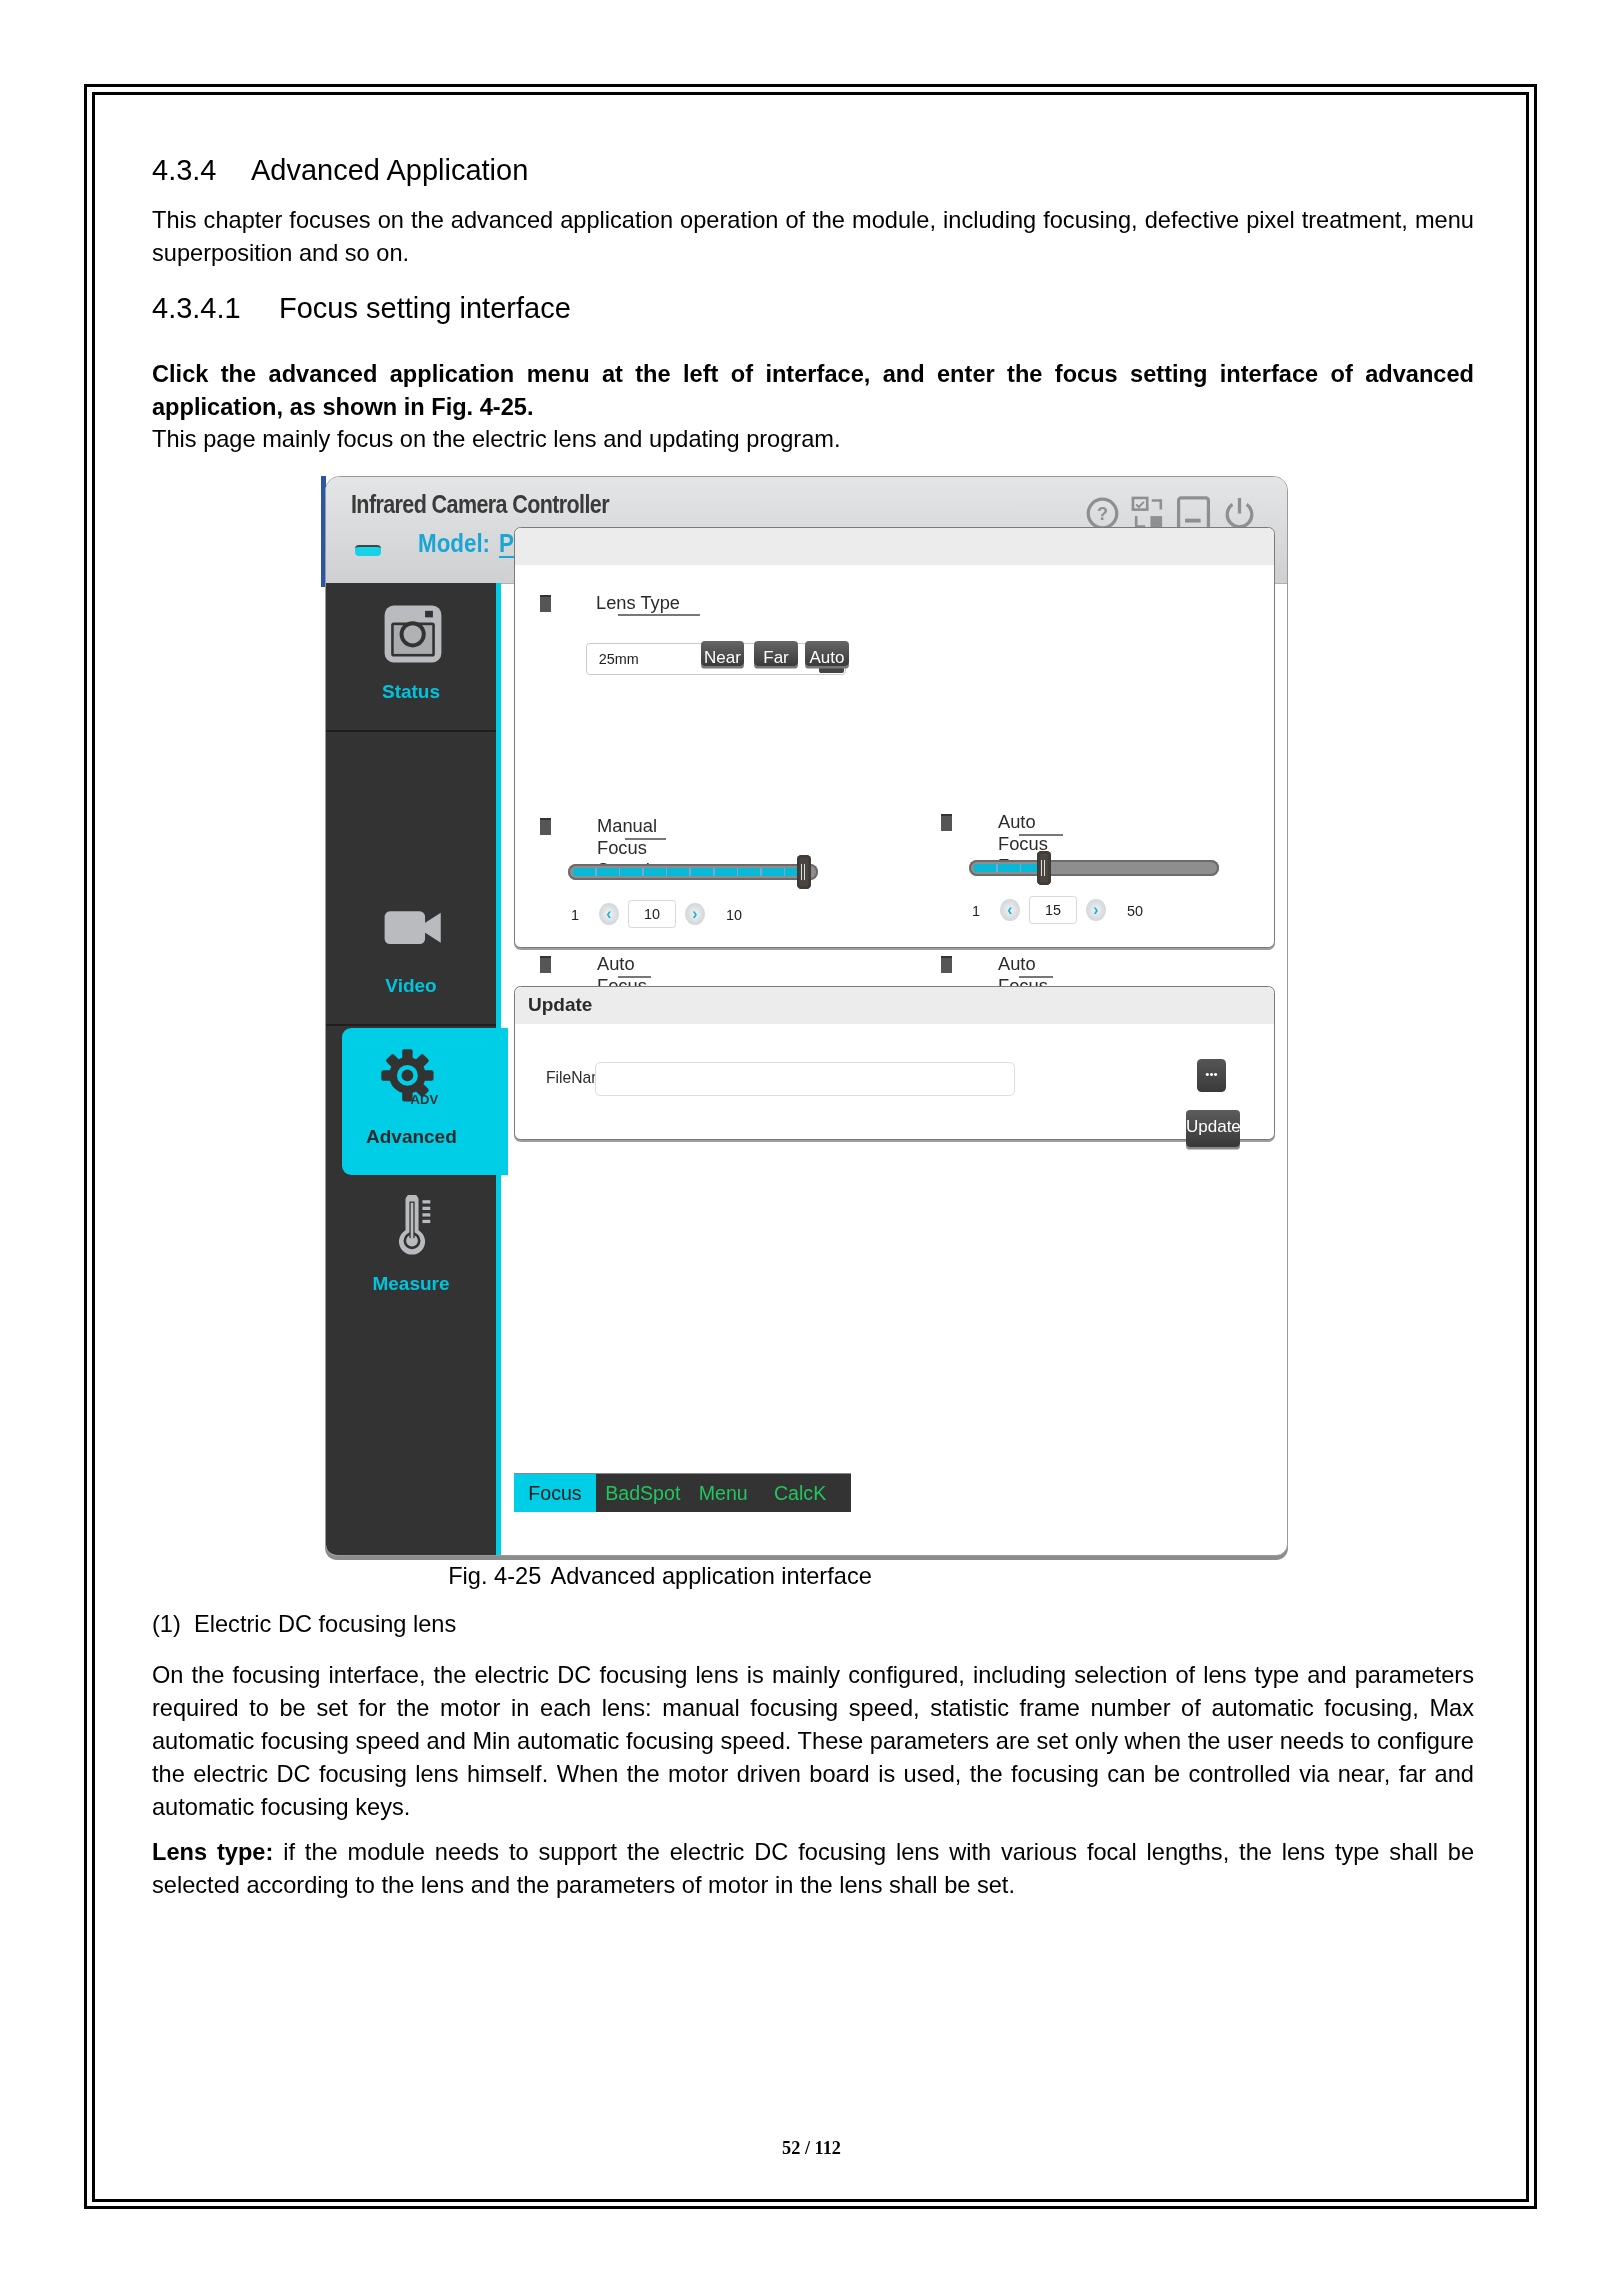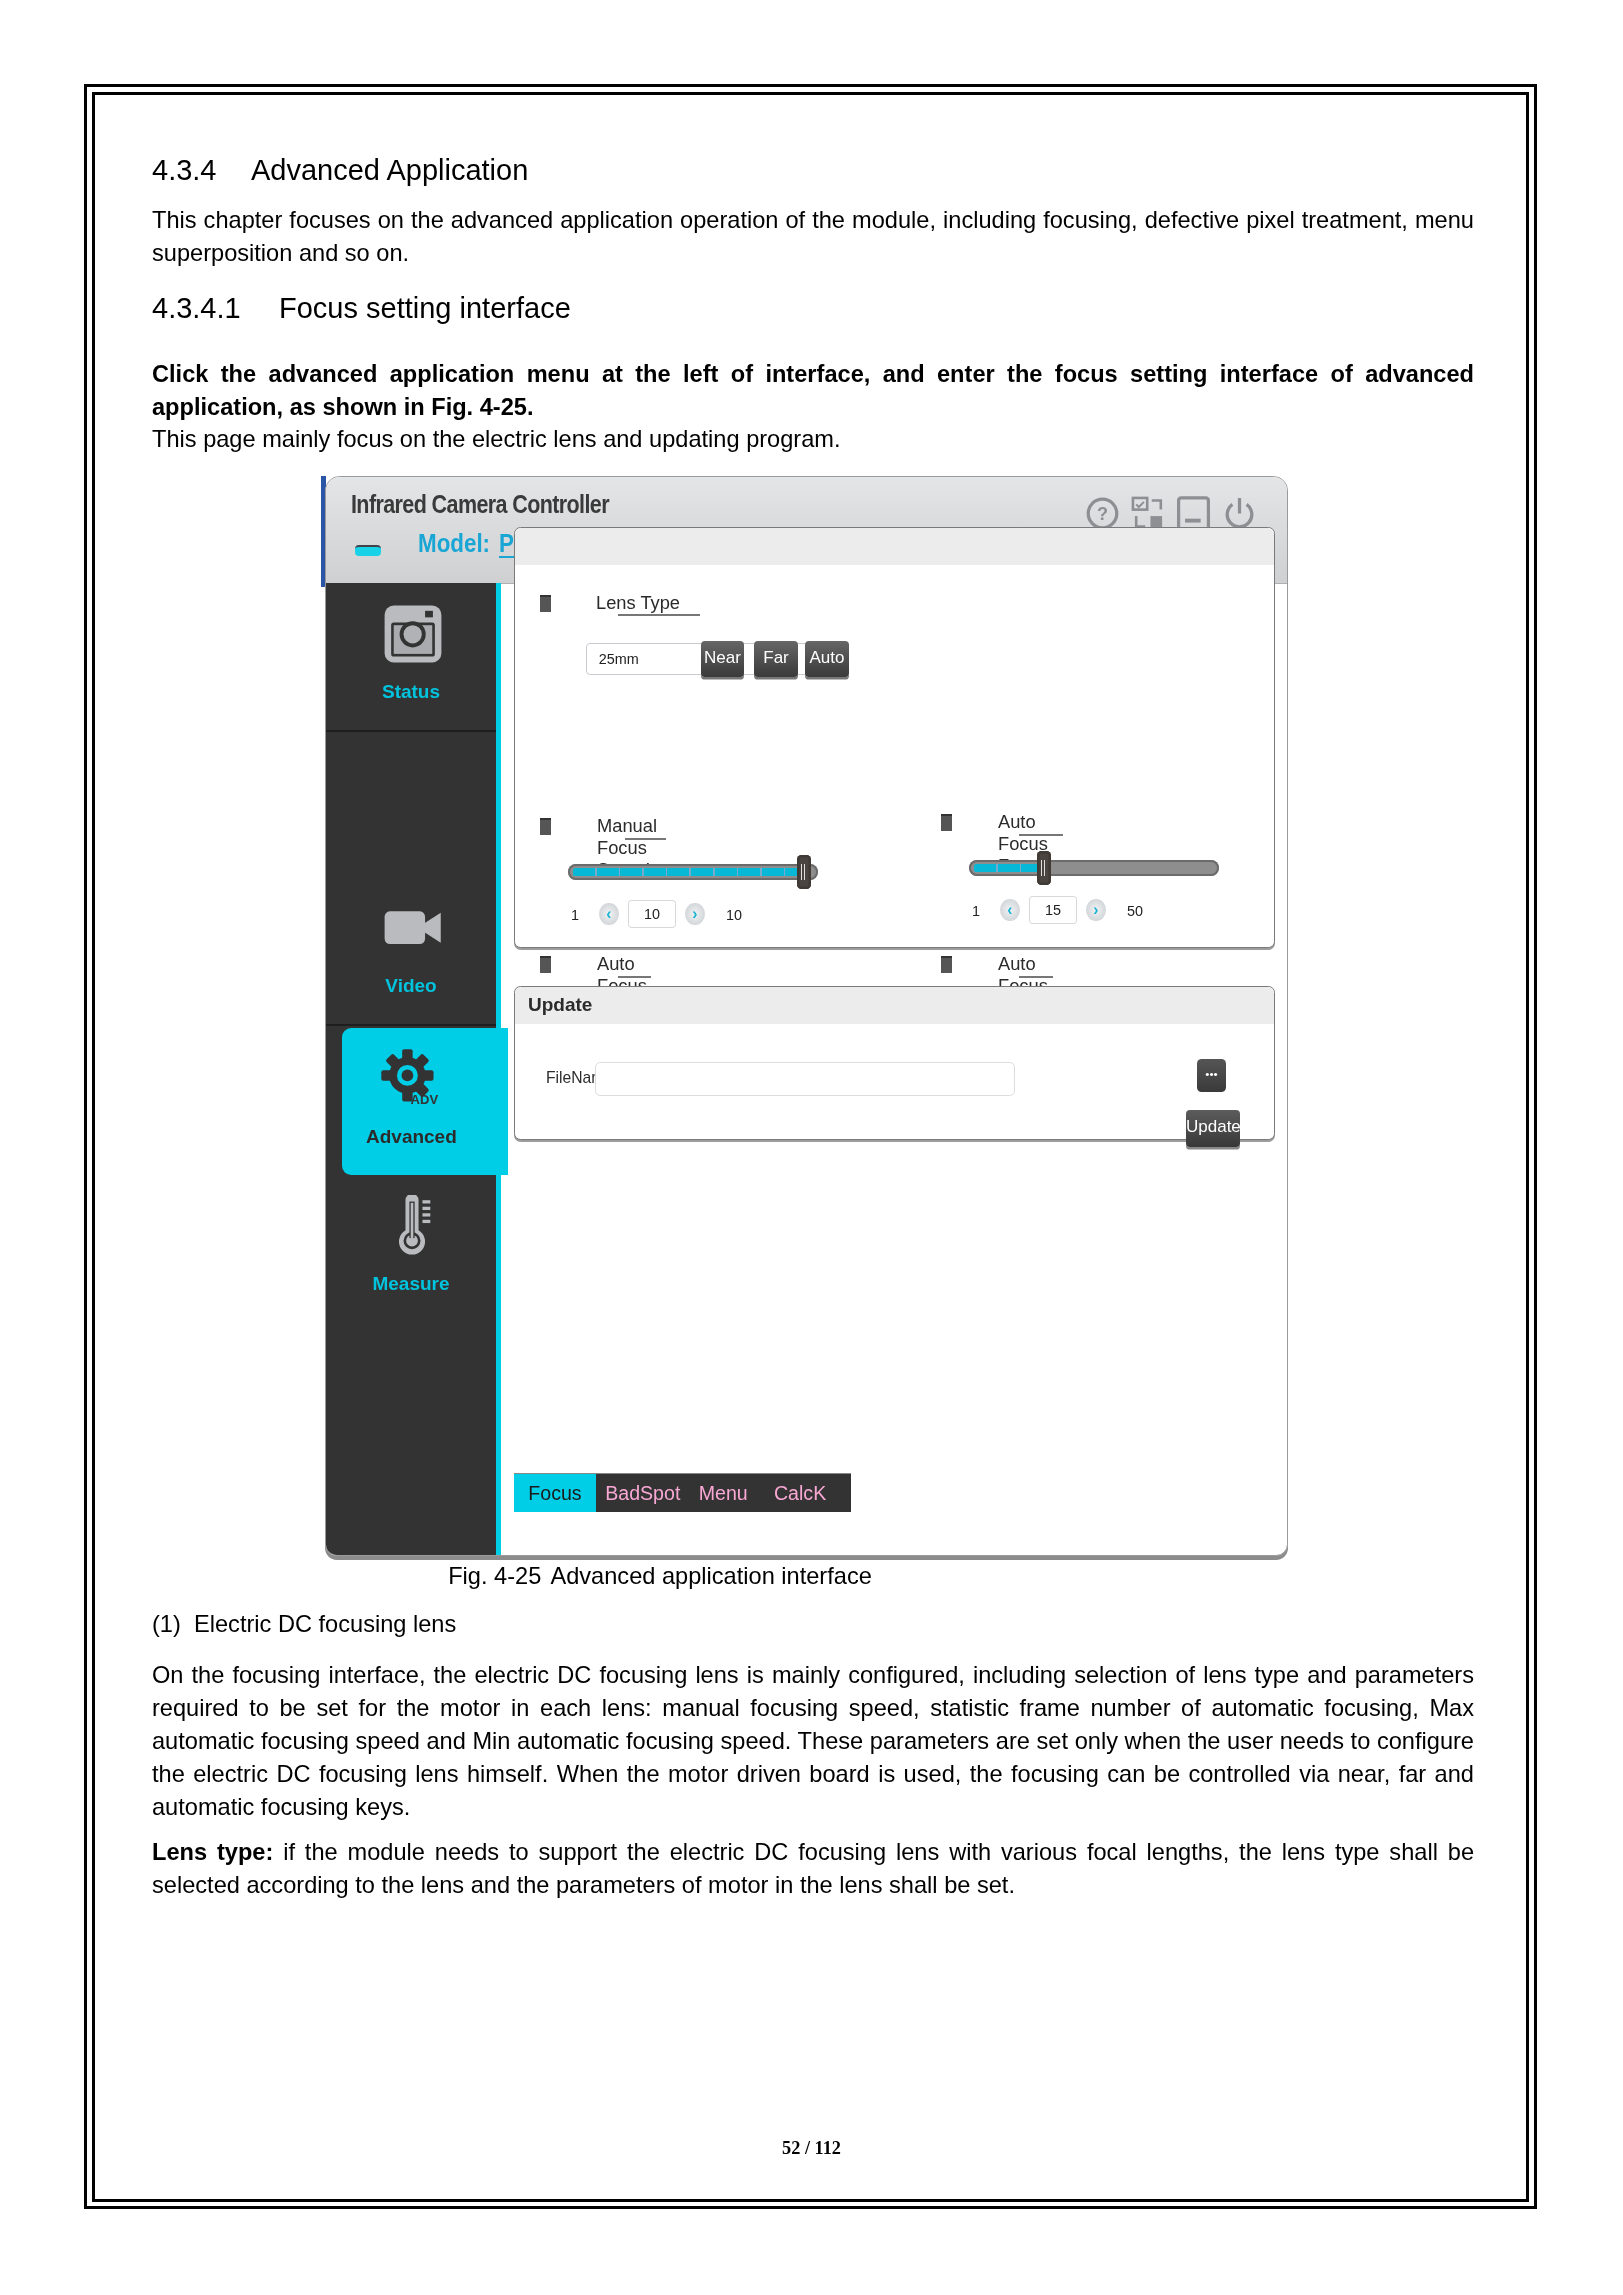--- a/index.html
+++ b/index.html
@@ -71,21 +71,21 @@
   .sq { position:absolute; width:11px; height:15px; background:#555; border-top:2px solid #333; }
   .flabel { position:absolute; font-size:18.3px; color:#2b2b2b;margin-left:40px; }
   .uline { position:absolute; height:2px; background:#777; }
 
   .combo { position:absolute; left:71px; top:115px; width:258px; height:30px; border:1.3px solid #c7cbd0;
            border-radius:3.9px; background:#fff; }
   .combo .val { position:absolute; left:11.8px; top:6.5px; font-size:14.4px; color:#222; }
   .combo .btn { position:absolute; right:1.3px; top:1.3px; width:25px; height:27.5px; background:#444; border-radius:2.6px;
                 color:#fff; font-size:14.4px; text-align:center; line-height:27.5px; }
 
-  .dbtn { position:absolute; height:36px; background:linear-gradient(#666,#3a3a3a); border-radius:3.9px;
+  .dbtn { position:absolute; height:25px; background:linear-gradient(#666,#3a3a3a); border-radius:3.9px;
           color:#fff; font-size:17px; text-align:center; line-height:33px; box-shadow:0 2.6px 0 #777; }
 
   .slider { position:absolute; width:250px; height:15.7px; border-radius:7.9px; background:#8e8e8e;
             box-shadow:inset 0 0 0 2px #6b6b6b; }
   .slider .fill { position:absolute; left:5.2px; top:3.9px; height:7.9px; border-radius:2.6px;
                   background:repeating-linear-gradient(90deg,#07b9d7 0 22px,#7ac 22px 23.6px); }
   .slider .thumb { position:absolute; top:-9.2px; width:14.4px; height:34px; background:#4a4540; border-radius:4.6px;
                    box-shadow:inset 0 0 0 2.6px #403b36; }
   .slider .thumb::after { content:""; position:absolute; left:4.6px; top:9.2px; width:5.2px; height:15.7px;
                           background:repeating-linear-gradient(90deg,#ddd 0 1.3px,transparent 1.3px 2.6px); }
@@ -98,21 +98,21 @@
   .fn-label { position:absolute; left:31px; top:82px; font-size:15.7px; color:#2b2b2b; }
   .fn-input { position:absolute; left:82px; top:75px; width:207px; height:30px; border:1.3px solid #ddd;
               border-radius:5.2px; background:#fff; }
   .fn-input.wide { width:414px; }
   .browse { position:absolute; left:682px; top:72px; width:21px; height:33px; background:linear-gradient(#555,#3a3a3a);
             border-radius:4.6px; color:#fff; font-size:11.8px; text-align:center; line-height:30px; width:29px; }
   .upd-btn { position:absolute; left:671px; top:123px; width:54px; height:37px; background:linear-gradient(#5c5c5c,#383838);
              border-radius:3.9px; color:#fff; font-size:17px; text-align:center; line-height:34px; box-shadow:0 2.6px 0 #888; }
 
   .tabs { position:absolute; left:188px; top:996px; height:38px; display:flex; background:#333; border-top:1.3px solid #888; }
-  .tab { font-size:19.6px; color:#f9a8d4; padding:0 9.2px; line-height:38px; }
+  .tab { font-size:19.6px; color:#22c55e; padding:0 9.2px; line-height:38px; }
   .tab.active { background:#00cde6; color:#1b1b1b; width:82px; text-align:center; padding:0; }
 </style>
 </head>
 <body>
 
 <div class="frame-outer"></div>
 <div class="frame-inner"></div>
 
 <div class="text h3">
   <span class="num">4.3.4</span><span>Advanced Application</span>

